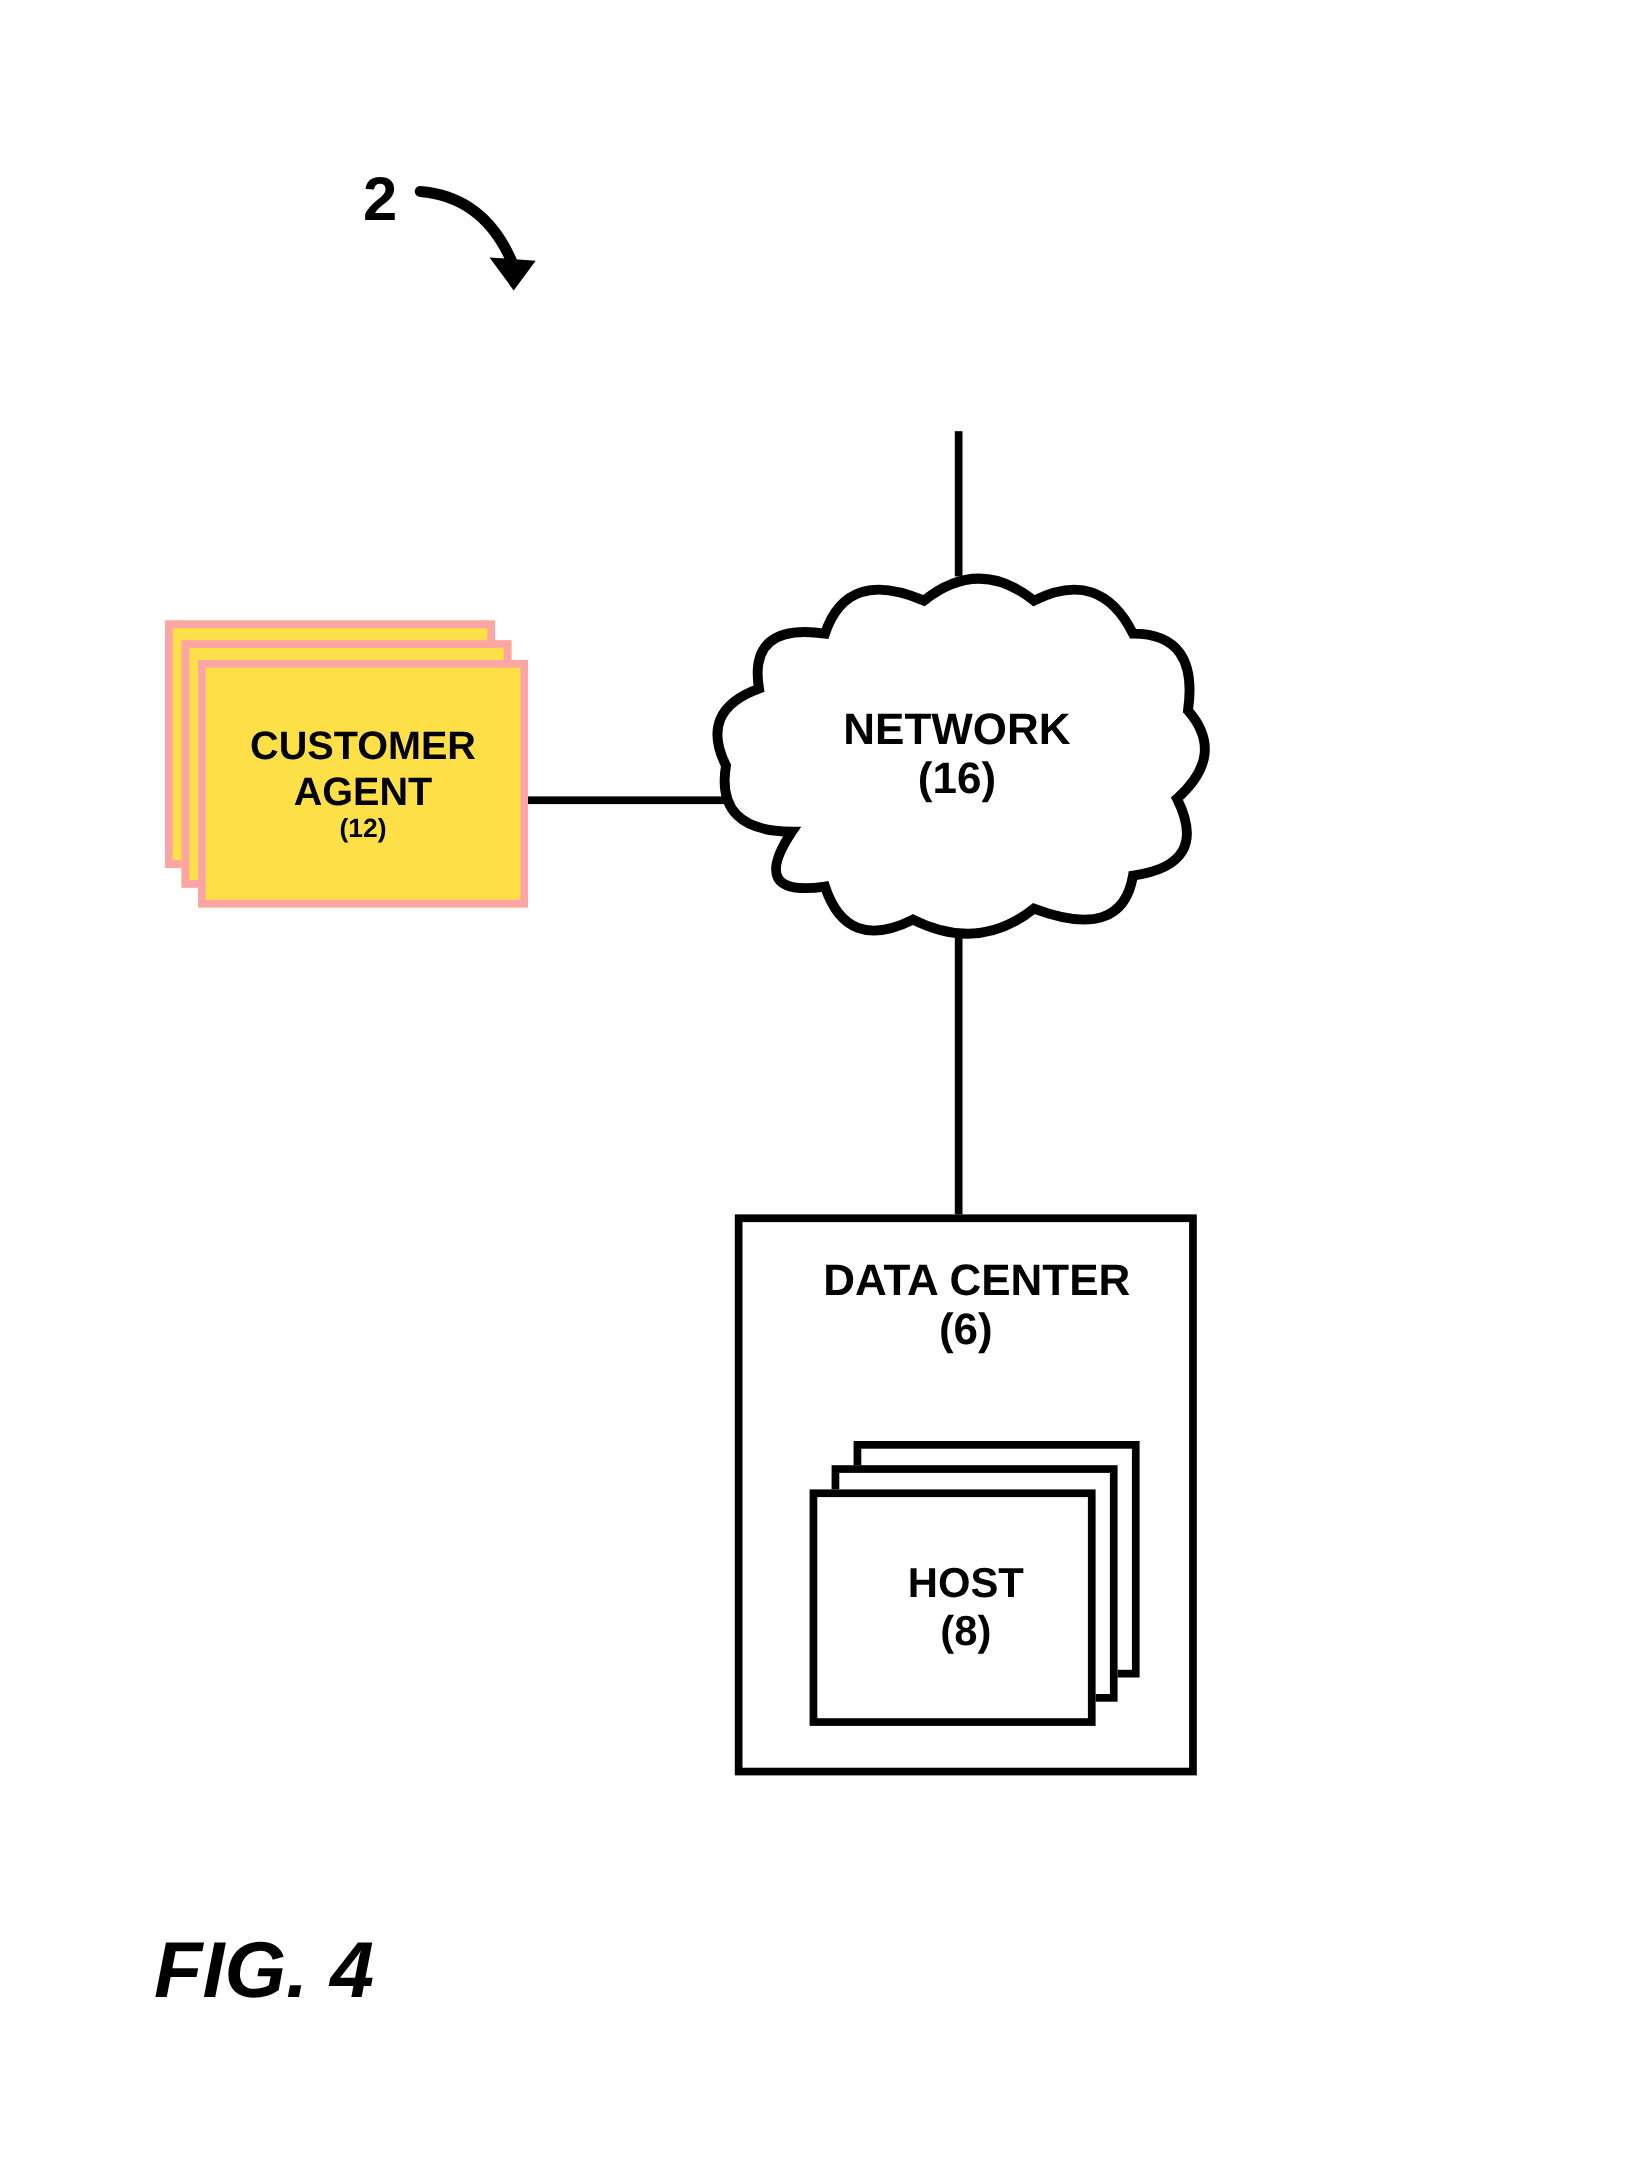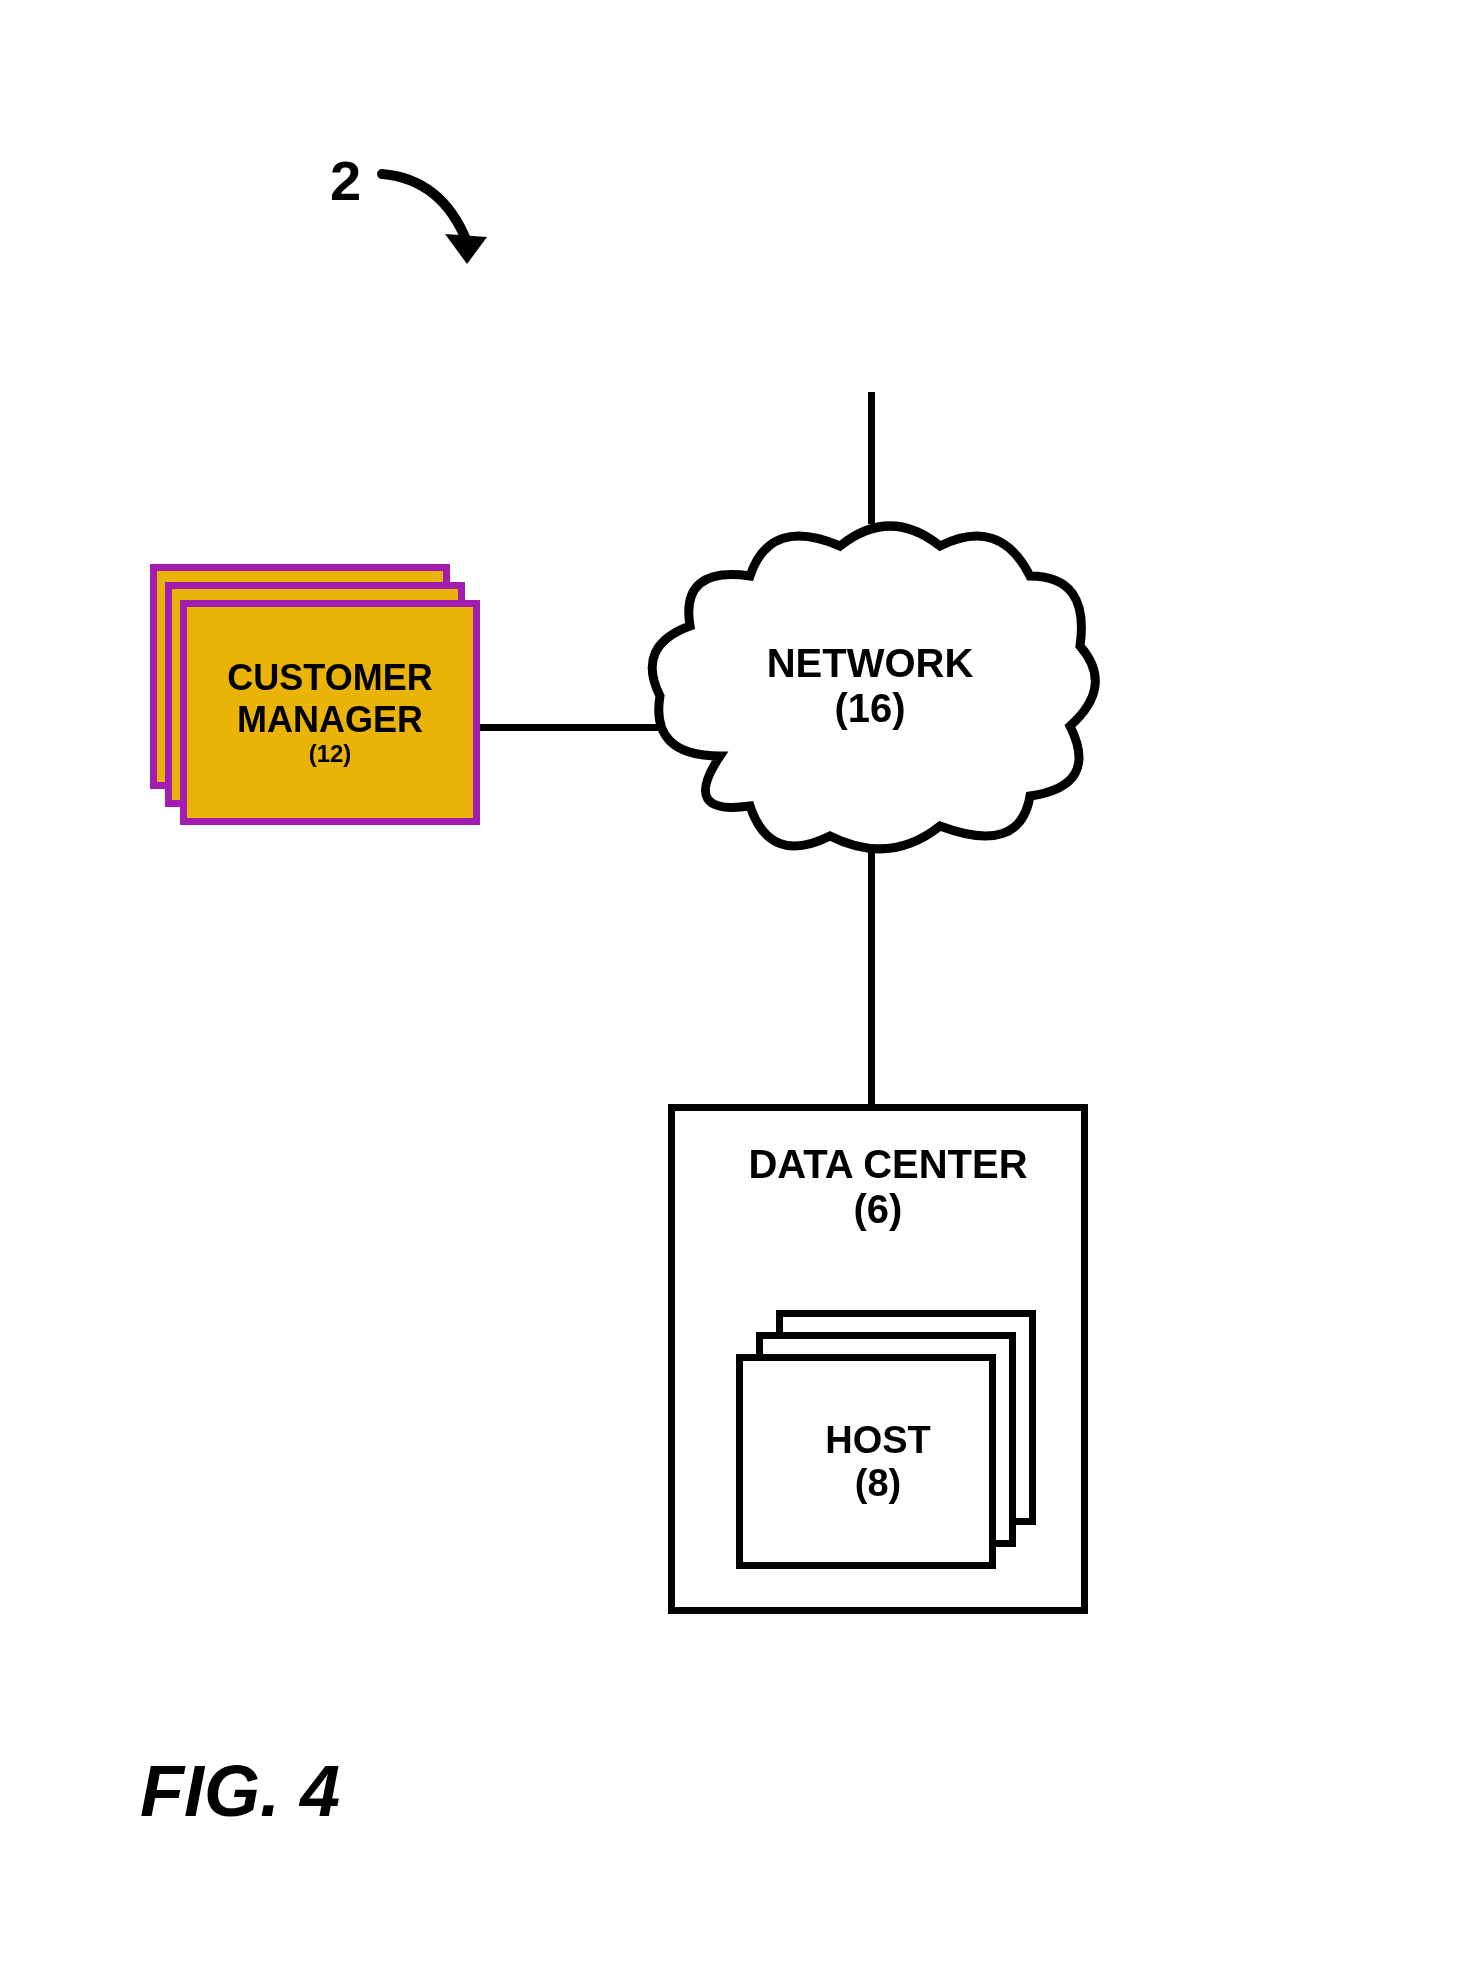--- a/index.html
+++ b/index.html
@@ -61,22 +61,22 @@
     
     .cd-stack {
       position: absolute;
       left: 150px;
       top: 564px;
       width: 330px;
       height: 260px;
     }
     .cd-back2, .cd-back1, .cd-front {
       position: absolute;
-      border: 7px solid #a21caf;
-      background: #eab308;
+      border: 7px solid #fca5a5;
+      background: #fde047;
     }
     .cd-back2 { left: 0; top: 0; width: 300px; height: 225px; }
     .cd-back1 { left: 15px; top: 18px; width: 300px; height: 225px; }
     .cd-front {
       left: 30px; top: 36px; width: 300px; height: 225px;
       display: flex; flex-direction: column; justify-content: center; align-items: center; text-align: center;
     }
     .cd-front .title { font-weight: 900; font-size: 36px; line-height:1.15;}
     .cd-front .num { font-weight: 700; font-size: 24px; }
     
@@ -156,21 +156,21 @@
   </svg>
 
 
   <div class="line line-vert-top"></div>
 
   <div class="cd-stack">
     <div class="cd-back2"></div>
     <div class="cd-back1"></div>
     <div class="cd-front">
       <div class="title">CUSTOMER</div>
-      <div class="title">MANAGER</div>
+      <div class="title">AGENT</div>
       <div class="num">(12)</div>
     </div>
   </div>
 
   <div class="line line-horz-cd"></div>
 
   <div class="cloud-wrap">
     <svg class="cloud-svg" viewBox="0 0 460 360">
       <path d="M 80 250
                Q 10 250 20 190

